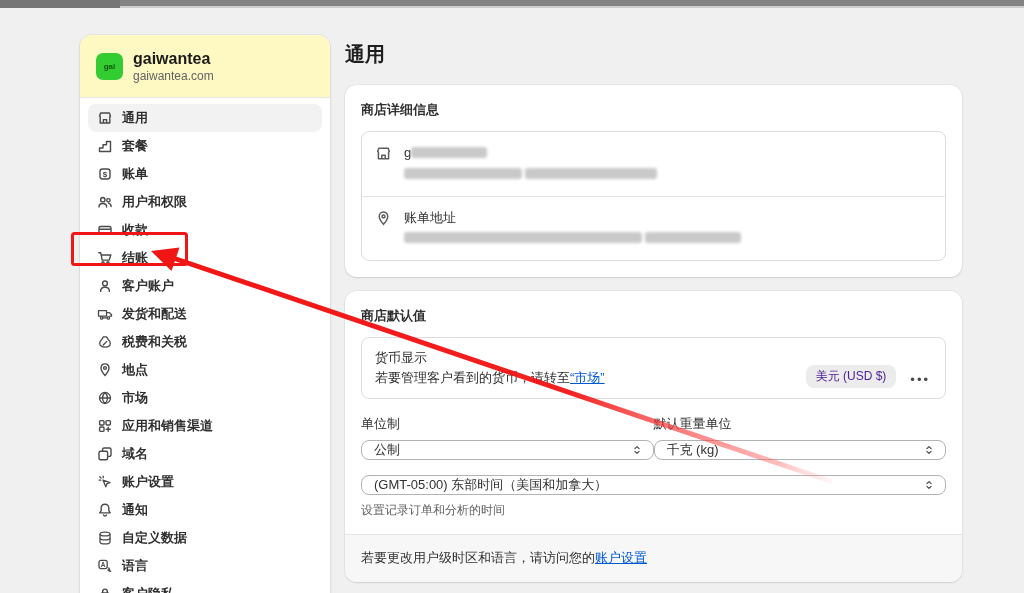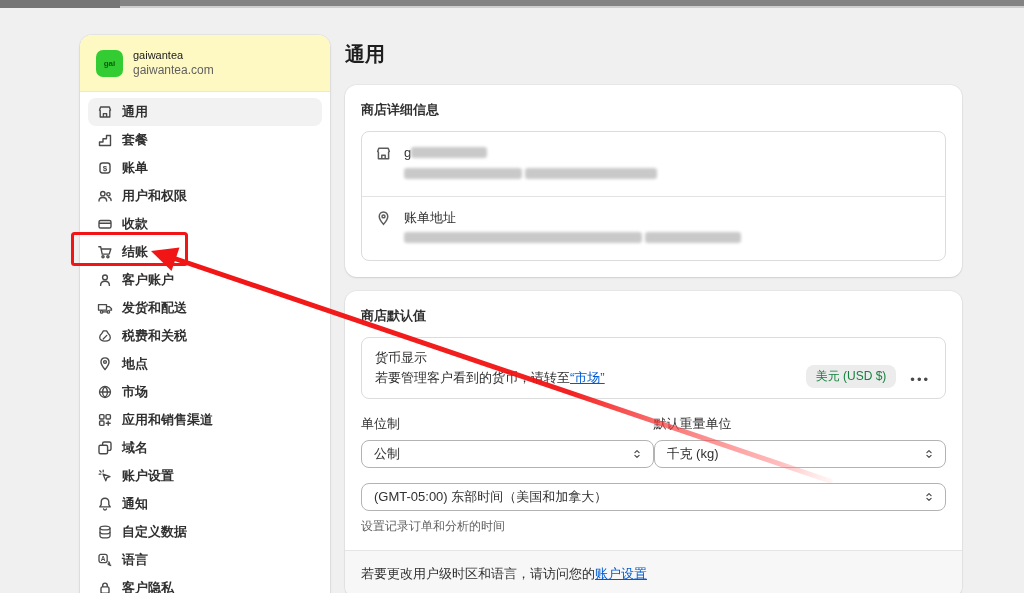--- a/index.html
+++ b/index.html
@@ -25,21 +25,21 @@
   .store-header {
     display:flex; align-items:center; gap:10px;
     background:#fef9c3; padding:14px 16px 13px 16px;
     border-bottom:1px solid #e7e7e7;
   }
   .avatar {
     width:27px; height:27px; border-radius:7px; background:#33cc33;
     display:flex; align-items:center; justify-content:center;
     font-size:8px; font-weight:bold; color:#0b5a0b; flex:none;
   }
-  .store-name { font-weight:normal; font-size:11px; color:#1a1a1a; line-height:1.25; }
+  .store-name { font-weight:bold; font-size:16px; color:#1a1a1a; line-height:1.25; }
   .store-domain { font-size:12px; color:#616161; line-height:1.25; }
   .nav { padding:6px 8px; }
   .nav-item {
     display:flex; align-items:center; gap:9px;
     height:28px; padding:0 8px; border-radius:8px;
     font-weight:600; font-size:13px; color:#303030; cursor:pointer;
   }
   .nav-item.selected { background:#f2f2f2; }
   .nav-icon { width:17px; height:17px; flex:none; color:#4a4a4a; display:flex; align-items:center; justify-content:center; }
   .nav-icon svg { width:16px; height:16px; }
@@ -57,27 +57,27 @@
   .info-row { display:flex; gap:11px; padding:11px 13px; }
   .info-row + .info-row { border-top:1px solid #e3e3e3; }
   .info-icon { width:18px; color:#5c5c5c; padding-top:2px; flex:none; }
   .info-icon svg { width:17px; height:17px; }
   .info-line { line-height:1.6; }
   .blur { display:inline-block; height:11px; background:#c9c9c9; border-radius:3px; filter:blur(1.6px); vertical-align:middle; margin:0 3px 2px 0; }
 
   .currency-box { border:1px solid #dcdcdc; border-radius:8px; padding:10px 13px; display:flex; align-items:flex-end; gap:12px; }
   .currency-text { flex:1; line-height:1.55; }
   .link { color:#005bd3; text-decoration:underline; cursor:pointer; }
-  .badge { background:#ececec; border-radius:8px; padding:3px 10px; font-size:12px; color:#15803d; white-space:nowrap; }
+  .badge { background:#ececec; border-radius:8px; padding:3px 10px; font-size:12px; color:#4c1d95; white-space:nowrap; }
   .dots { color:#4a4a4a; font-size:13px; letter-spacing:2px; cursor:pointer; line-height:1; padding:2px; }
 
   .grid-2 { display:grid; grid-template-columns:1fr 1fr; margin-top:16px; }
   .field-label { margin-bottom:7px; color:#303030; }
   .select {
-    height:28px; border:1px solid #b3b3b3; border-radius:8px; background:#fff;
+    height:20px; border:1px solid #b3b3b3; border-radius:8px; background:#fff;
     display:flex; align-items:center; padding:0 10px 0 12px; cursor:pointer;
   }
   .select-value { flex:1; color:#303030; white-space:nowrap; overflow:hidden; }
   .caret { color:#4a4a4a; flex:none; display:flex; }
   .caret svg { width:12px; height:12px; }
   .tz-block { margin-top:15px; }
   .helper { margin-top:7px; font-size:12px; color:#616161; }
   .card-footer {
     margin:15px -16px -16px -16px; background:#f7f7f7; border-top:1px solid #e5e5e5;
     padding:14px 16px; border-radius:0 0 12px 12px; line-height:1.4;

